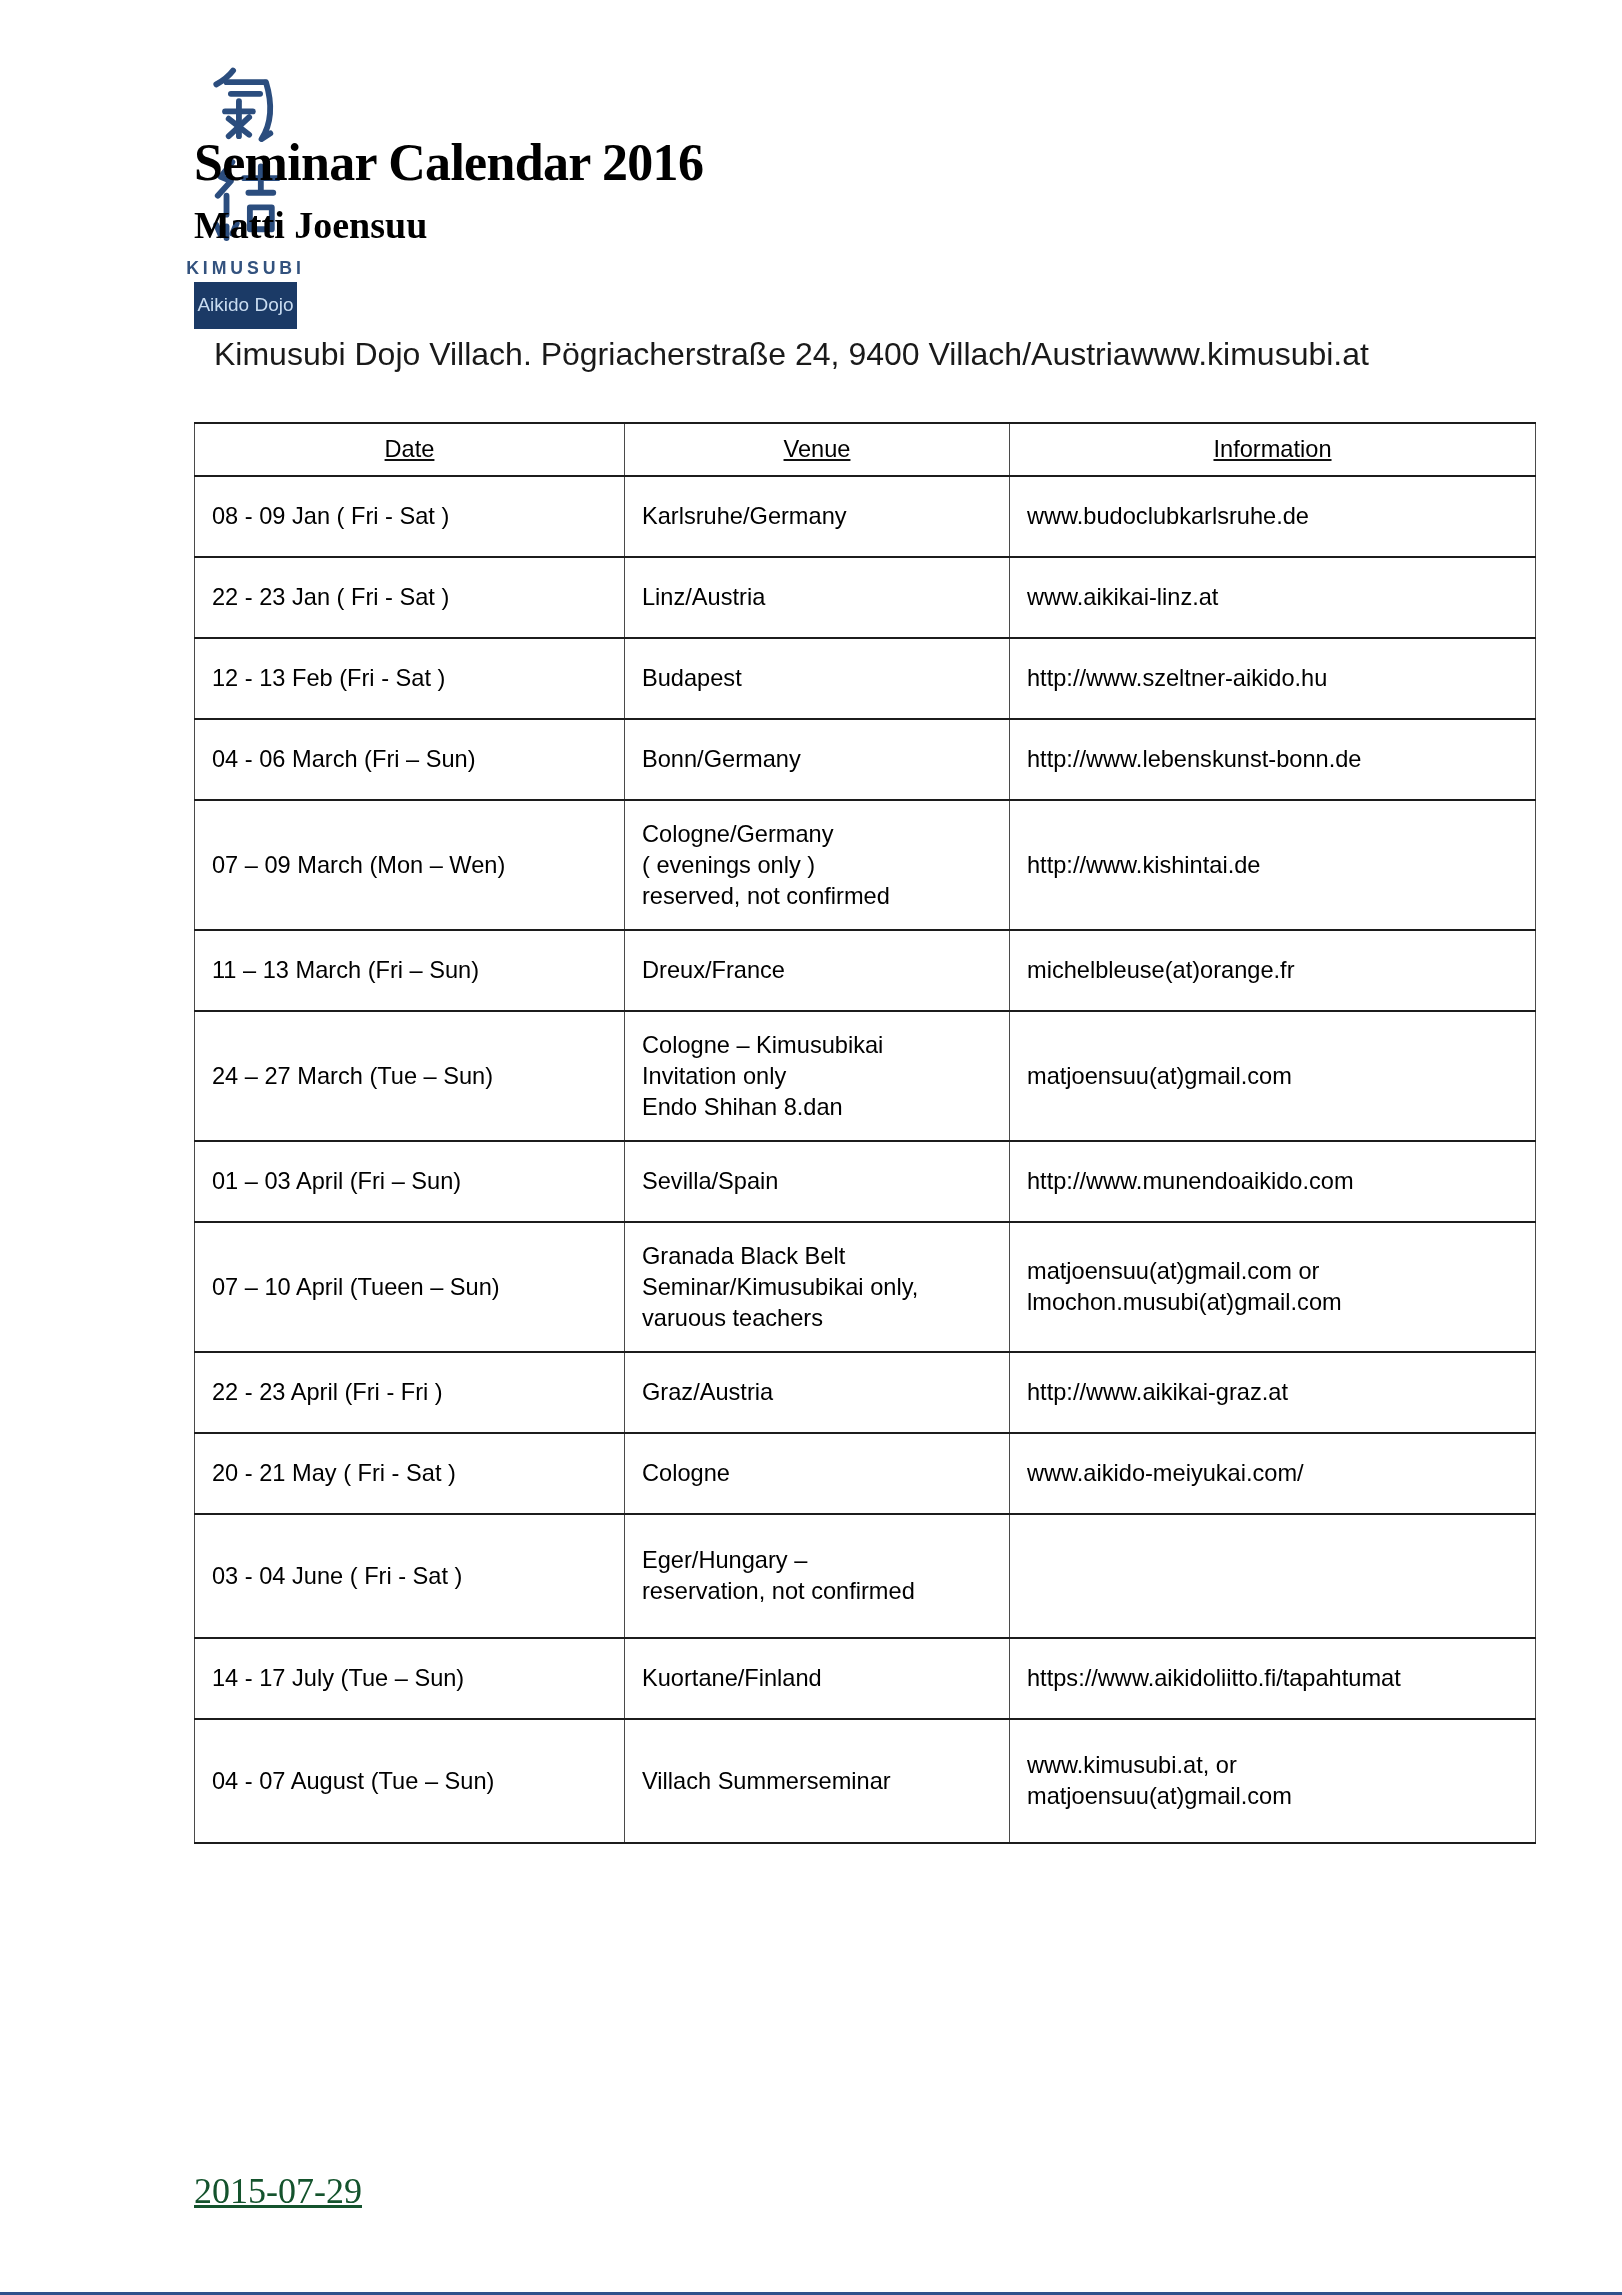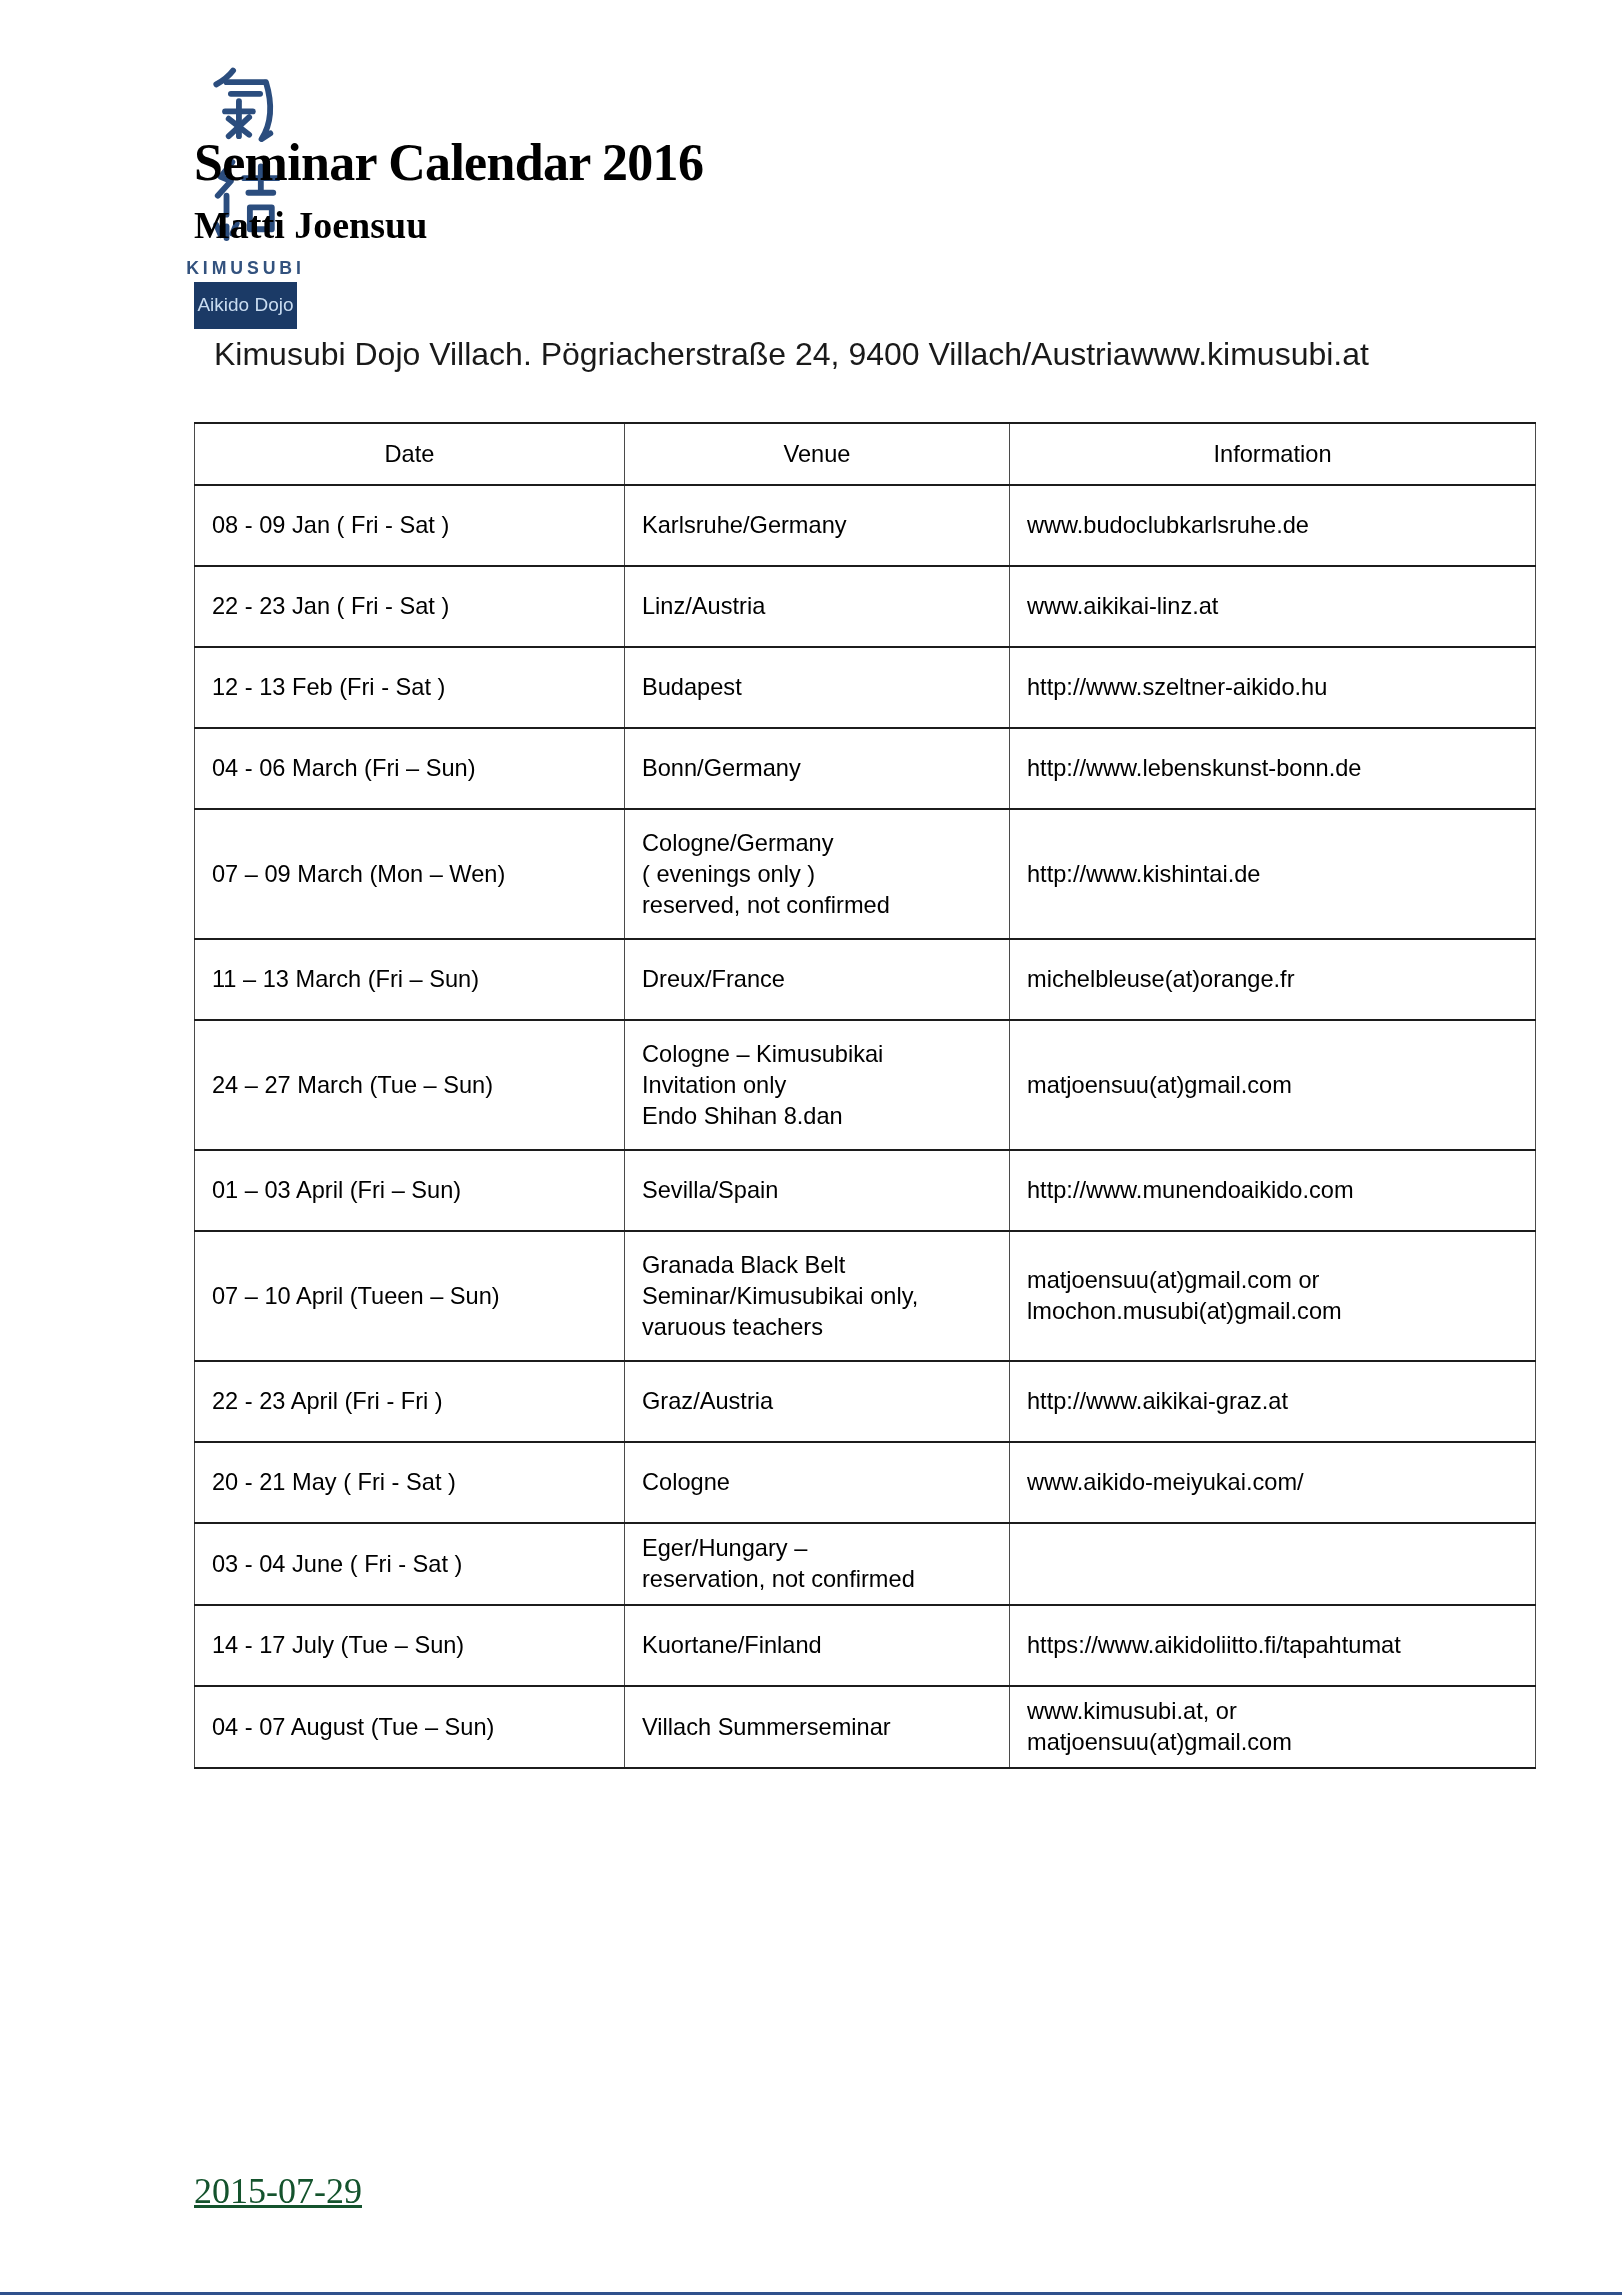--- a/index.html
+++ b/index.html
@@ -34,23 +34,23 @@
                border-collapse:collapse; table-layout:fixed;
                border-left:1.3px solid #4a4a4a; border-right:1.3px solid #4a4a4a; }
   .cal-table td {
     border-left:1.3px solid #4a4a4a; border-bottom:2.6px solid #1c1c1c;
     vertical-align:middle; padding:6.5px 11.8px 6.5px 17px;
     font-size:23.6px; line-height:31px; white-space:pre-line; color:#000;
     overflow:hidden;
   }
   .cal-table td:first-child { border-left:none; }
   .cal-table thead td { text-align:center; border-top:2.6px solid #1c1c1c; padding-left:11.8px; }
-  tr.hh { height:62px; }
+  tr.hh { height:53px;text-decoration:underline; }
   tr.h1 { height:81px; }
-  tr.h2 { height:82px; }
+  tr.h2 { height:124px; }
   tr.h3 { height:130px; }
 
   
   .revision-date { position:absolute; left:194px; top:2170px;
                    font-family:"Liberation Serif","DejaVu Serif",serif;
                    font-size:36px; color:#14532d;text-decoration:underline; }
   .bottom-rule { position:absolute; left:0; bottom:0; width:100%; height:2.6px; background:#30518c; }
 </style>
 </head>
 <body>

